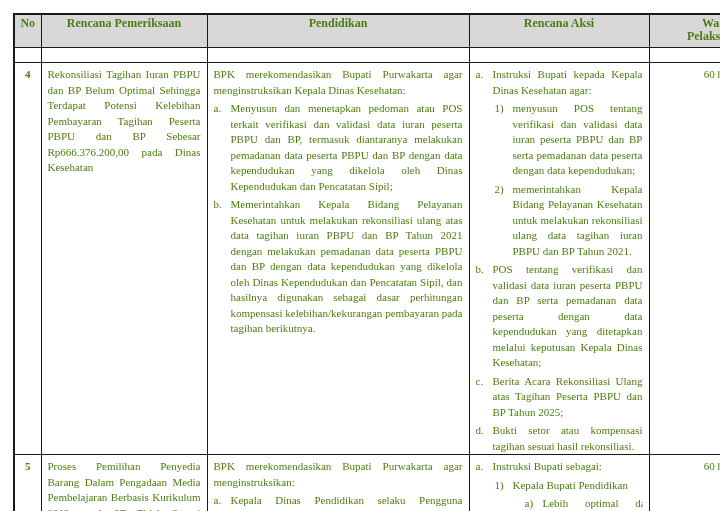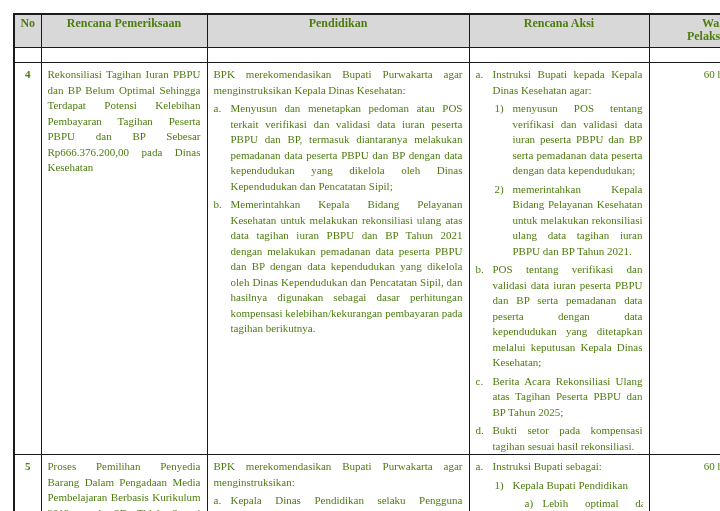--- a/index.html
+++ b/index.html
@@ -102,21 +102,21 @@
             <div class="li">
               <span class="m">b.</span>
               <div class="t">POS tentang verifikasi dan validasi data iuran peserta PBPU dan BP serta pemadanan data peserta dengan data kependudukan yang ditetapkan melalui keputusan Kepala Dinas Kesehatan;</div>
             </div>
             <div class="li">
               <span class="m">c.</span>
               <div class="t">Berita Acara Rekonsiliasi Ulang atas Tagihan Peserta PBPU dan BP Tahun 2025;</div>
             </div>
             <div class="li">
               <span class="m">d.</span>
-              <div class="t">Bukti setor pada kompensasi tagihan sesuai hasil rekonsiliasi.</div>
+              <div class="t">Bukti setor atau kompensasi tagihan sesuai hasil rekonsiliasi.</div>
             </div>
           </td>
           <td class="waktu-cell">60 hari</td>
         </tr>
 
         <tr class="row-cut">
           <td class="no-cell">5</td>
           <td class="cell">
             <div class="clip just cut">Proses Pemilihan Penyedia Barang Dalam Pengadaan Media Pembelajaran Berbasis Kurikulum 2013 untuk SD Tidak Sesuai Ketentuan Sehingga Terdapat</div>
           </td>

